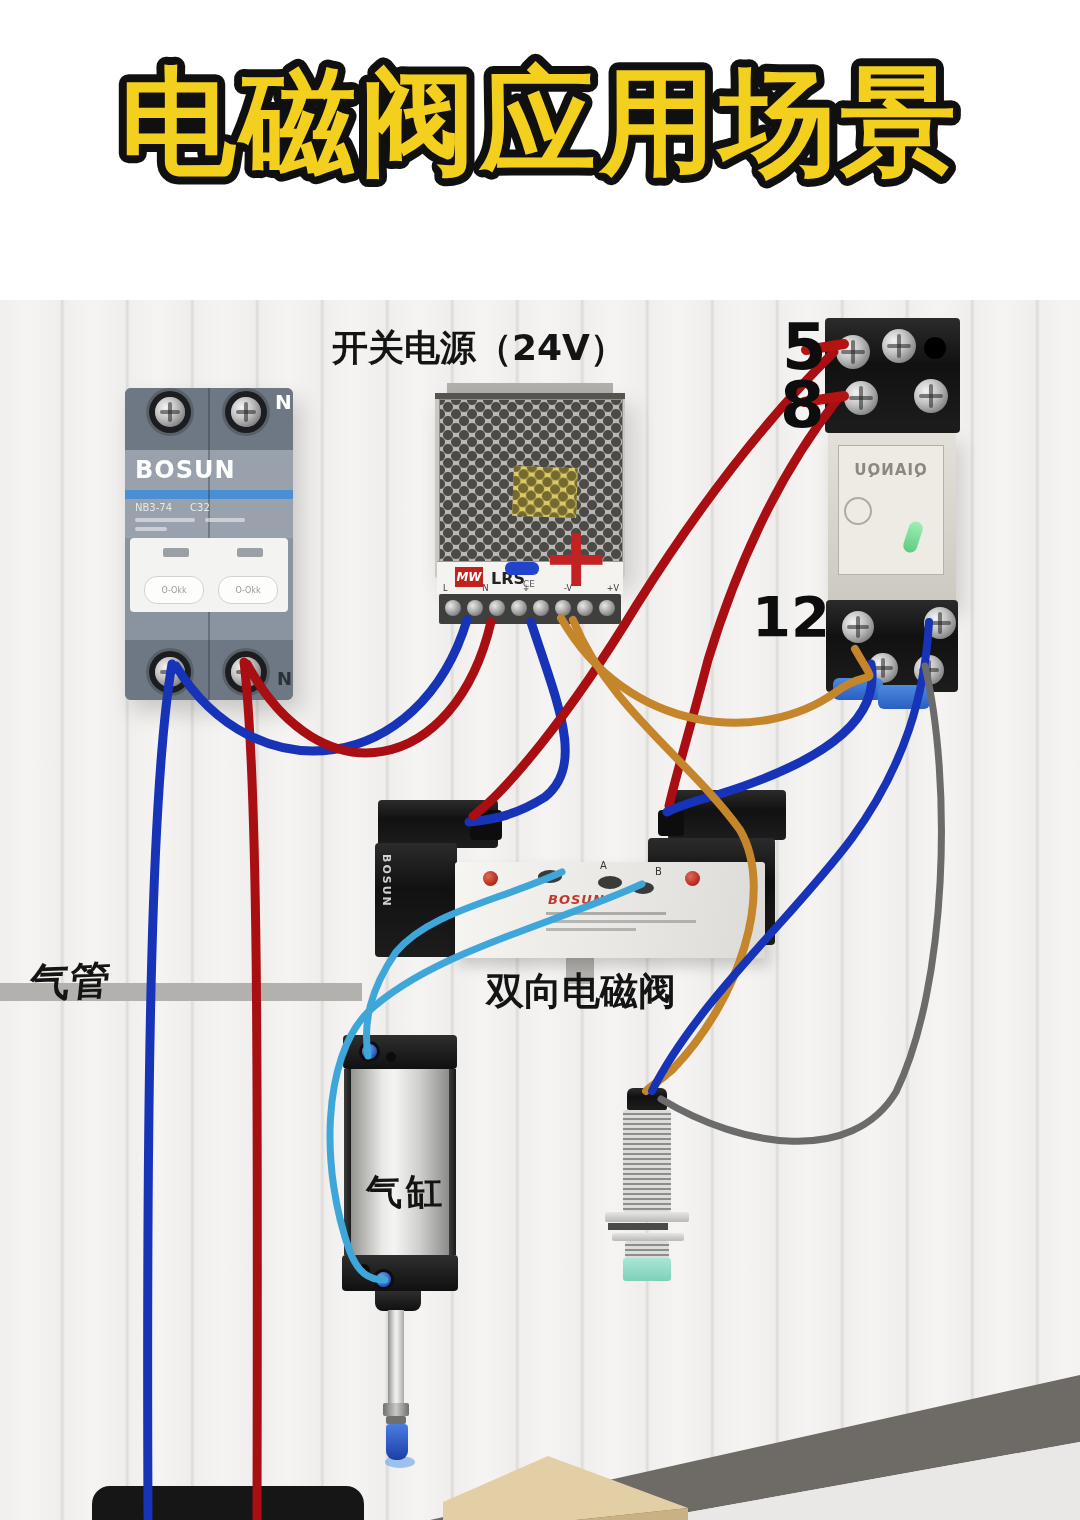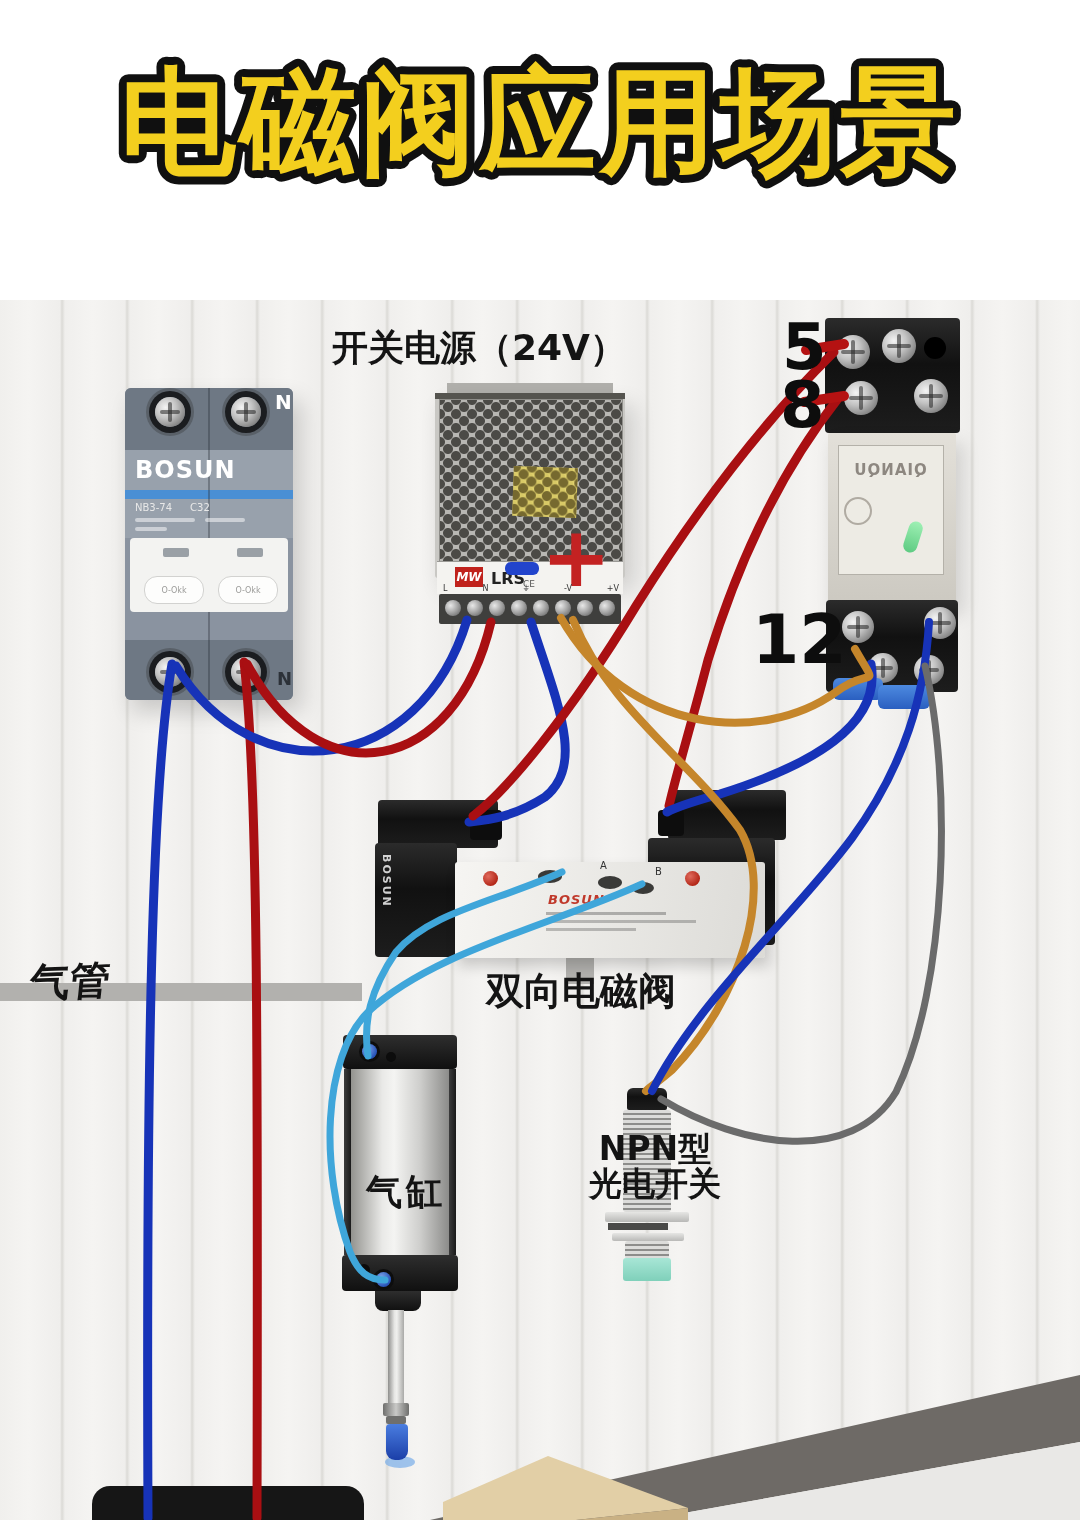--- a/index.html
+++ b/index.html
@@ -260,22 +260,18 @@
     <path d="M 804 402 L 844 396" stroke="#b51212" stroke-width="10" stroke-linecap="round"></path>
   </svg>
 
   <svg width="1080" height="230" style="z-index:4">
     <text x="540" y="162" text-anchor="middle" font-size="116" font-weight="bold" fill="#f3cf1e" stroke="#101010" stroke-width="16" stroke-linejoin="round" style="paint-order:stroke fill" letter-spacing="4">电磁阀应用场景</text>
   </svg>
 
   <div class="lbl" style="left:332px;top:324px;font-size:36px;z-index:4">开关电源（24V）</div>
   <div class="num" style="left:782px;top:310px;font-size:64px;z-index:4">5</div>
   <div class="num" style="left:780px;top:368px;font-size:64px;z-index:4">8</div>
-  <div class="num" style="left:752px;top:600px;font-size:68px;z-index:4">12</div>
+  <div class="num" style="left:752px;top:584px;font-size:56px;z-index:4">12</div>
   <div class="lbl" style="left:486px;top:966px;font-size:38px;z-index:4">双向电磁阀</div>
   <div class="lbl" style="left:30px;top:954px;font-size:40px;z-index:4;transform:skewX(-8deg) rotate(-2deg)">气管</div>
   <div class="lbl" style="left:366px;top:1168px;font-size:36px;letter-spacing:4px;z-index:4;transform:rotate(-1deg)">气缸</div>
-  <div class="abs" style="left:575px;top:1132px;width:160px;text-align:center;z-index:4;color:#141414;font-weight:bold;font-size:33px;line-height:1.05">
-    <div>NPN型</div>
-    <div>光电开关</div>
-  </div>
 
 </div>
 
 </body></html>

